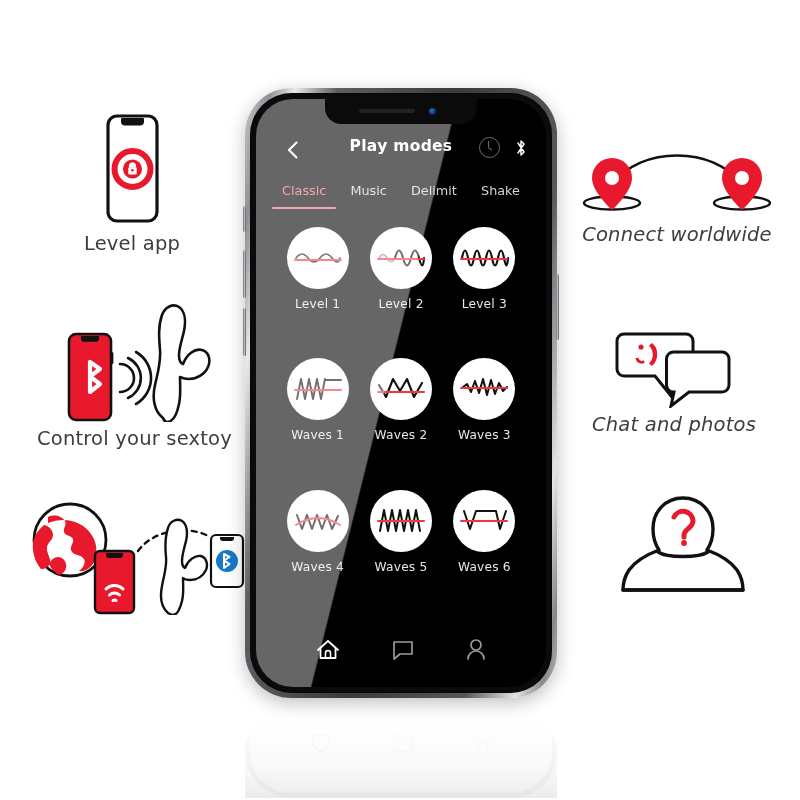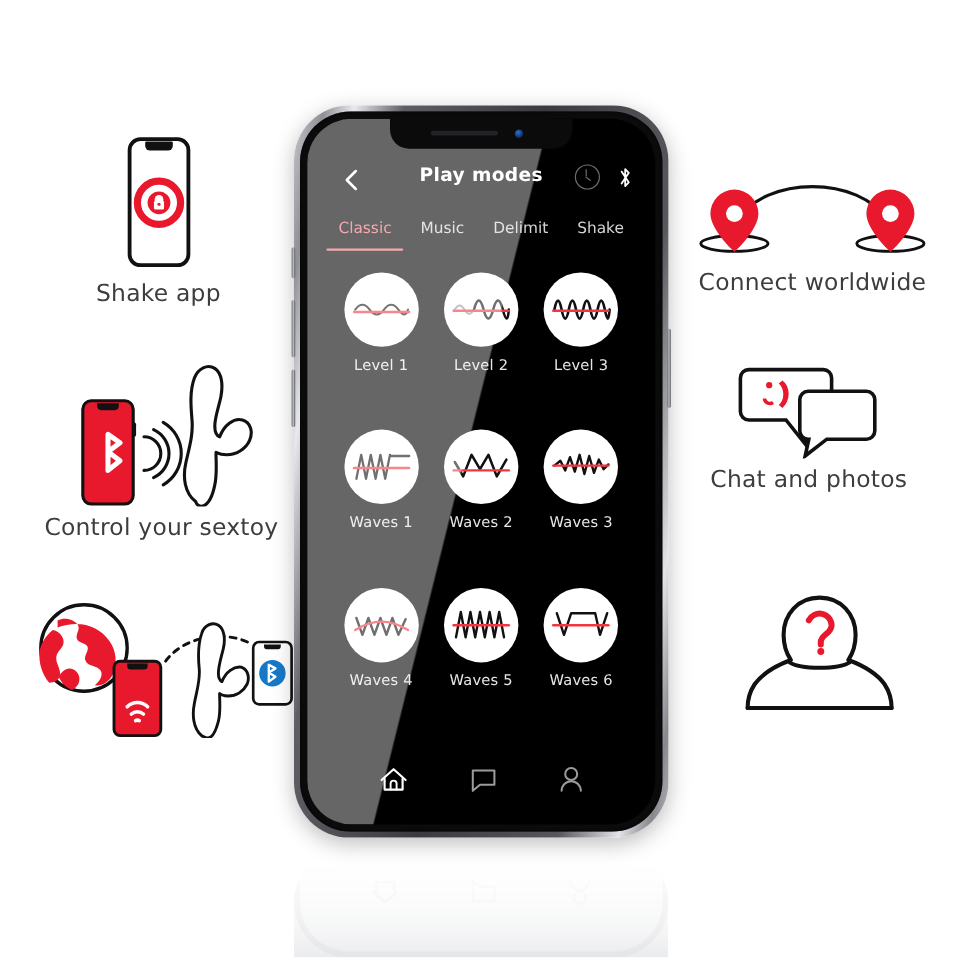--- a/index.html
+++ b/index.html
@@ -16,22 +16,22 @@
   .feature{position:absolute;text-align:center;}
   .feature .art{position:relative;margin:0 auto;}
   .feature .cap{
     color:#3d3d3d;font-size:19.5px;line-height:25px;letter-spacing:.2px;
     font-family:"DejaVu Sans", sans-serif;font-weight:400;white-space:pre-line;
   }
 
   #f-free-app{left:32px;top:112px;width:200px;}
   #f-control{left:22px;top:300px;width:225px;}
   #f-longdist{left:14px;top:495px;width:240px;}
-  #f-connect{left:566px;top:140px;width:222px;}
-  #f-chat{left:566px;top:300px;width:216px;}
+  #f-connect{left:566px;top:140px;width:222px;font-style:italic;}
+  #f-chat{left:566px;top:326px;width:216px;font-style:italic;}
   #f-discreet{left:588px;top:490px;width:190px;}
 
   
   .phone{
     position:absolute;left:245px;top:88px;width:312px;height:610px;
     border-radius:46px;
     background:linear-gradient(100deg,#c9cace 0%,#8e9095 6%,#e8e9ec 12%,#5d5f64 22%,#3a3b3f 50%,#55575c 78%,#e3e4e7 90%,#86888d 96%,#b9babe 100%);
     box-shadow:0 5px 18px rgba(0,0,0,.25);
     padding:0;box-sizing:border-box;
   }
@@ -156,21 +156,21 @@
       <svg width="200" height="115" viewBox="0 0 200 115">
         <rect x="76" y="4" width="49" height="105" rx="9" fill="#fff" stroke="#111" stroke-width="3.2"></rect>
         <path d="M90 6 h21 a1 1 0 0 1 1 1 v2.5 a4 4 0 0 1 -4 4 h-15 a4 4 0 0 1 -4 -4 v-2.5 a1 1 0 0 1 1 -1 z" fill="#111"></path>
         <circle cx="100.5" cy="57" r="18" fill="none" stroke="#e8192c" stroke-width="6"></circle>
         <circle cx="100.5" cy="57" r="9.5" fill="#e8192c"></circle>
         <path d="M100.5 50.5 a3.6 3.6 0 0 1 3.6 3.6 v1.4 h-7.2 v-1.4 a3.6 3.6 0 0 1 3.6 -3.6 z" fill="#fff"></path>
         <rect x="96.3" y="55.2" width="8.4" height="7.4" rx="1.3" fill="#fff"></rect>
         <circle cx="100.5" cy="58.2" r="1.3" fill="#e8192c"></circle>
       </svg>
     </div>
-    <div class="cap">Shake app</div>
+    <div class="cap">Level app</div>
   </div>
 
   <div class="feature" id="f-control">
     <div class="art">
       <svg width="225" height="122" viewBox="0 0 225 122">
         <rect x="47" y="34" width="42" height="86" rx="7" fill="#e8192c" stroke="#111" stroke-width="2.6"></rect>
         <path d="M59 36 h18 v2.4 a3.4 3.4 0 0 1 -3.4 3.4 h-11.2 a3.4 3.4 0 0 1 -3.4 -3.4 z" fill="#111"></path>
         <rect x="88" y="52" width="3.4" height="12" rx="1.5" fill="#111"></rect>
         <path d="M68 62 v30 l10 -8 l-10 -7.5 l10 -7.5 z" fill="none" stroke="#fff" stroke-width="4.2" stroke-linejoin="round" stroke-linecap="round"></path>
         <g fill="none" stroke="#111" stroke-width="2.6" stroke-linecap="round">

